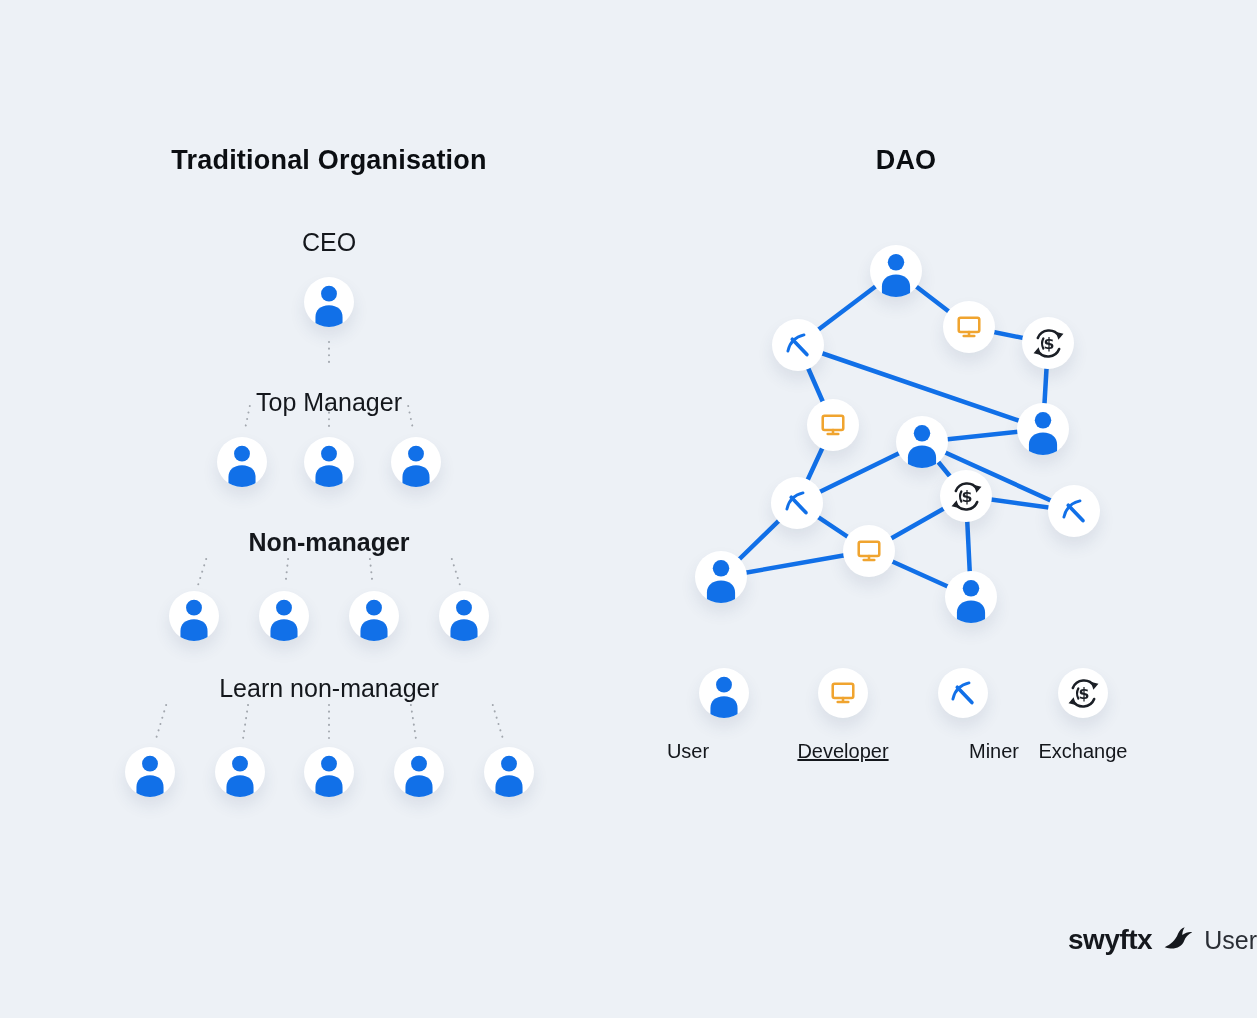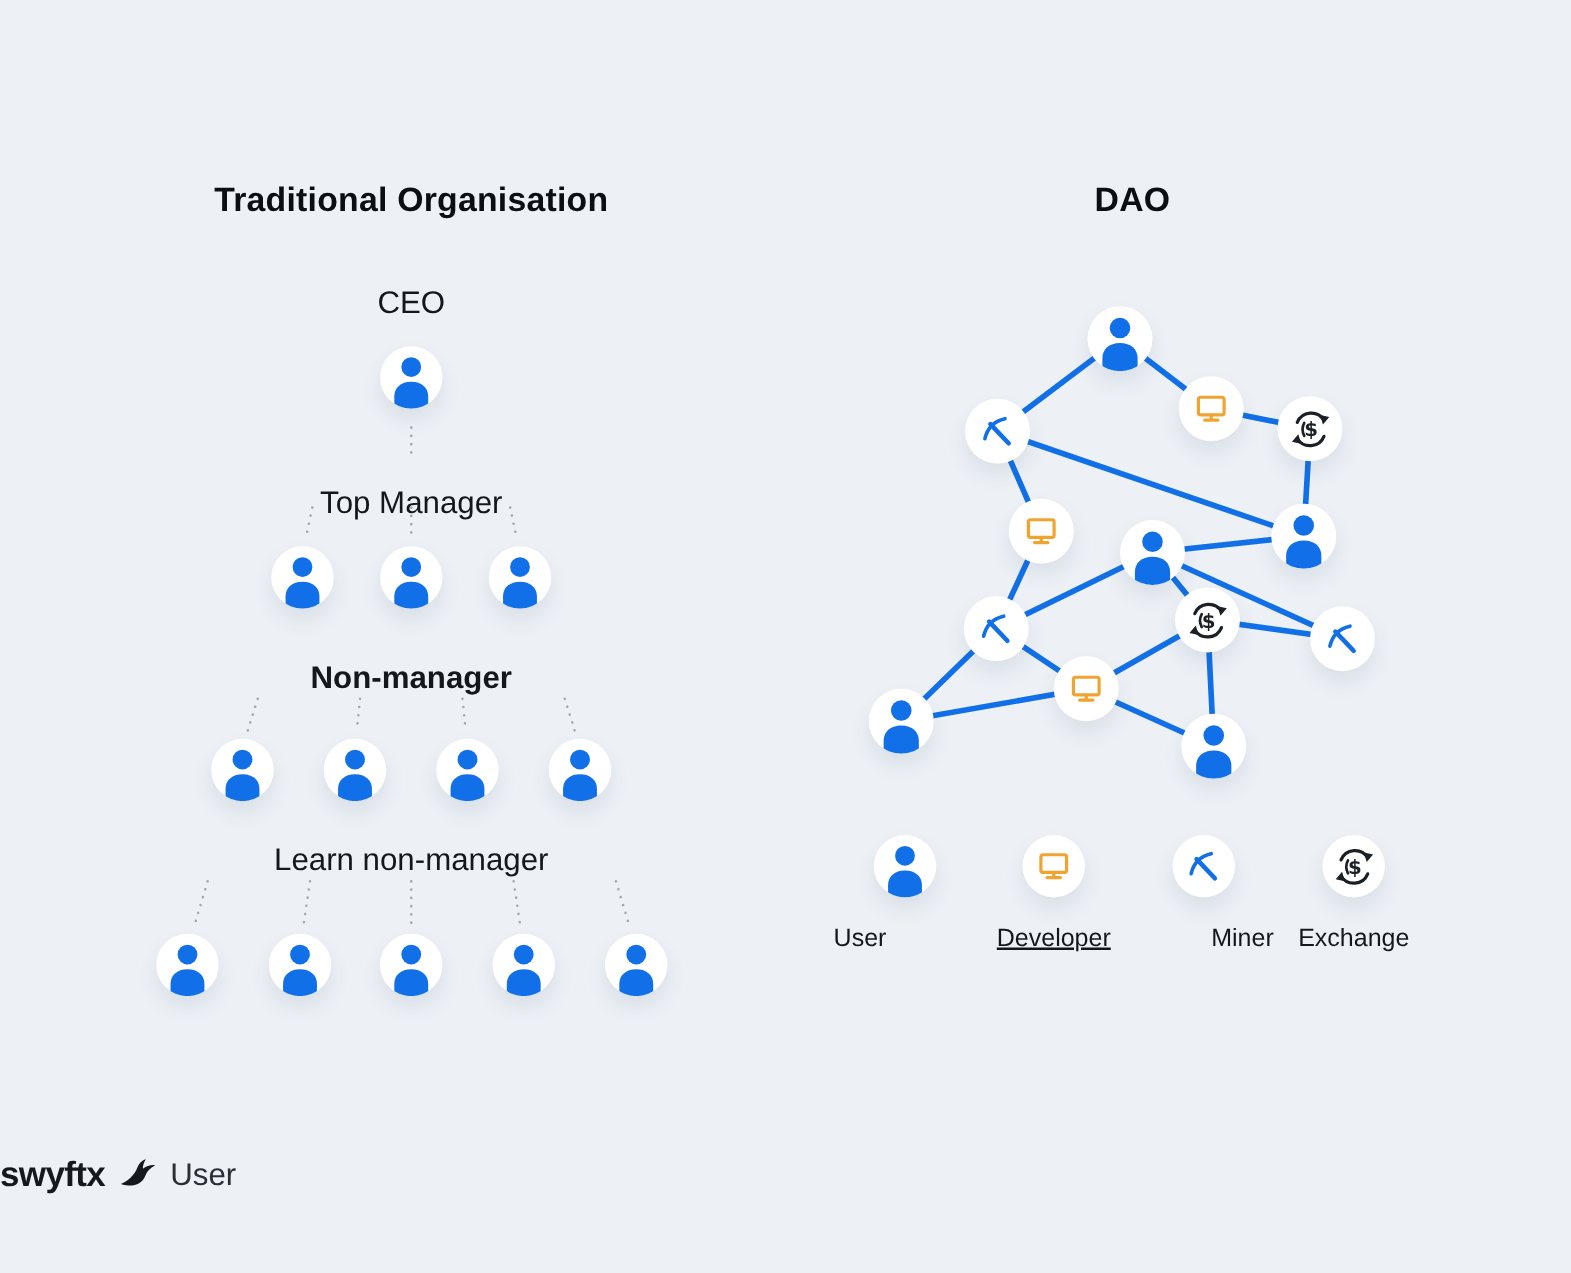--- a/index.html
+++ b/index.html
@@ -21,21 +21,21 @@
     box-shadow:0 9px 16px rgba(45,70,110,0.10);
     display:flex;align-items:center;justify-content:center;overflow:hidden;
   }
   .node svg{display:block;}
   .legend-label{
     position:absolute;transform:translateX(-50%);white-space:nowrap;
     font-size:20px;color:#14171C;
   }
   .footer{
     position:absolute;left:0;right:0;top:918px;height:44px;
-    display:flex;align-items:center;justify-content:flex-start;gap:9px;
+    display:flex;align-items:center;justify-content:flex-end;gap:9px;padding-left:16px;
   }
   .brand{font-size:28px;font-weight:700;color:#15181D;letter-spacing:-.5px;}
   .product{font-size:25px;color:#2A2E35;}
   .bird{margin:0 2px;}
 </style>
 </head>
 <body>
 
 <div class="canvas">
 

